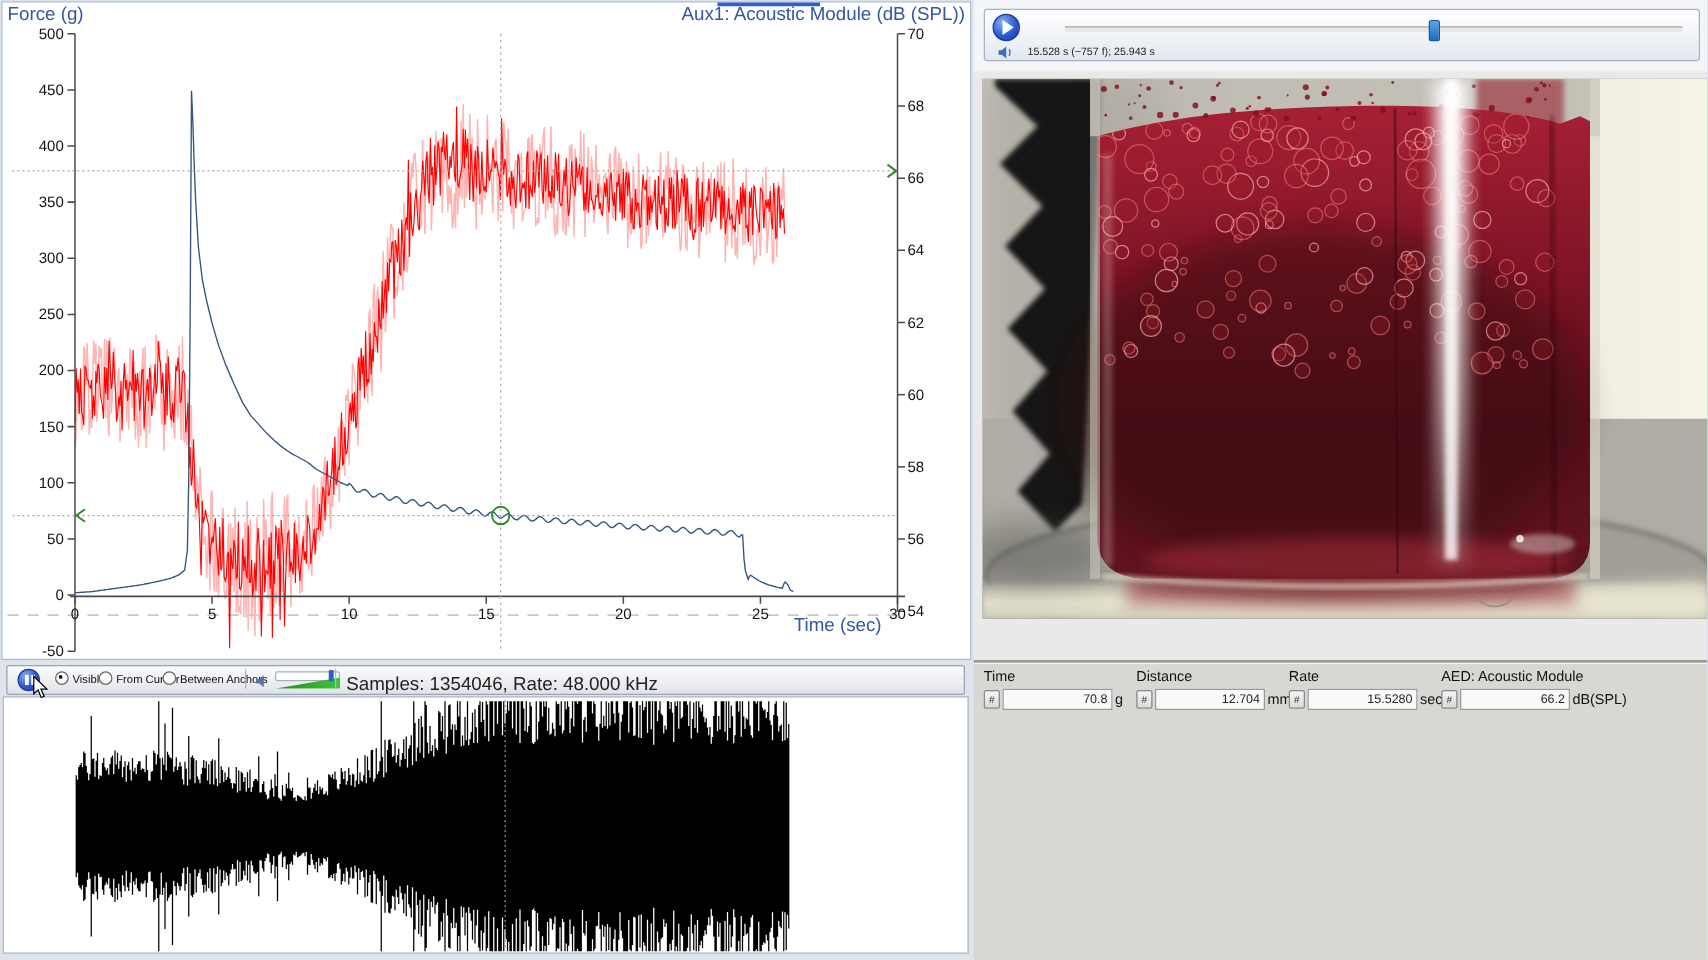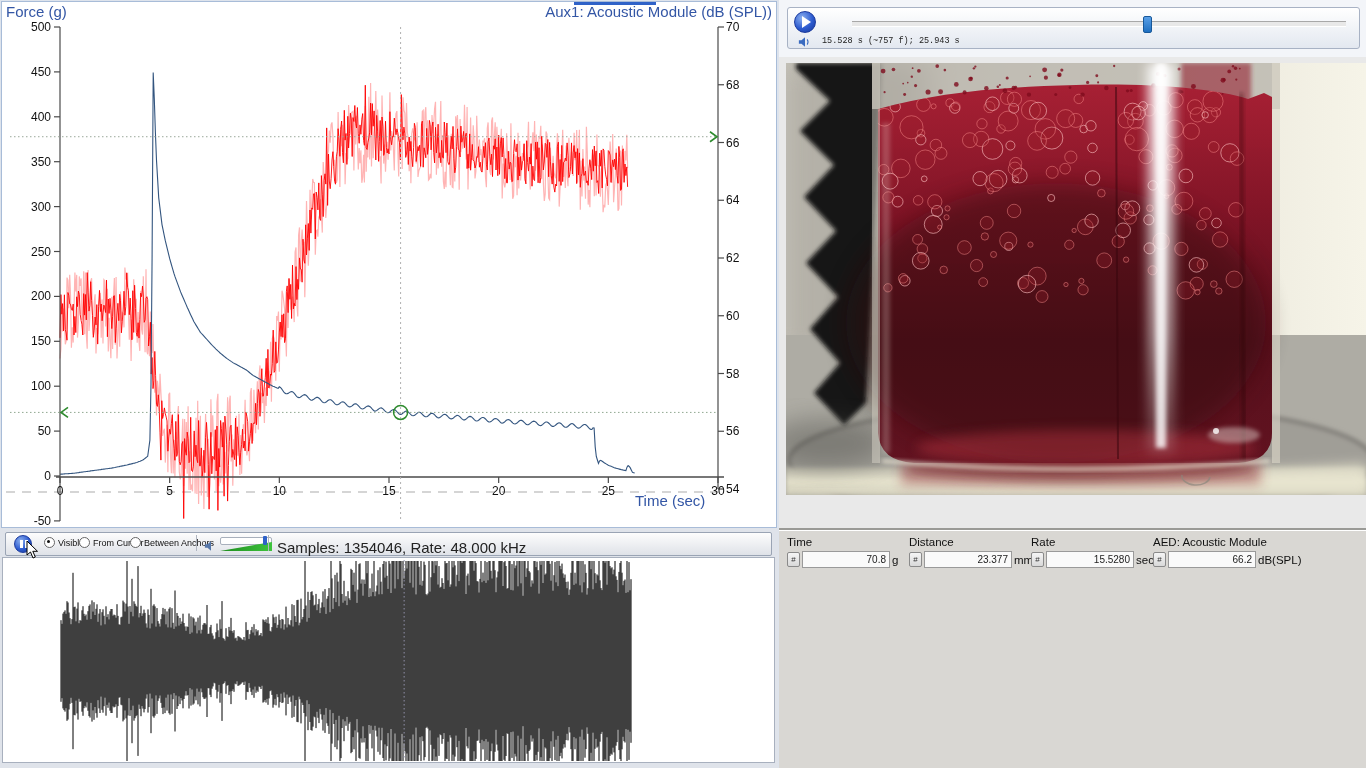--- a/index.html
+++ b/index.html
@@ -33,21 +33,21 @@
   .vol-wedge{position:absolute;left:0;top:6px;width:52px;height:9px;background:linear-gradient(to right,#1d8c1d,#3ec43e);clip-path:polygon(0 100%,100% 0,100% 100%);}
   .vol-thumb{position:absolute;left:43px;top:0;width:4px;height:9px;background:#2f62c8;border-radius:1px;}
   #samples-text{position:absolute;left:271px;top:6px;font-size:15px;color:#222;white-space:nowrap;}
   #waveform-box{position:absolute;left:2px;top:29px;width:771px;height:204px;background:#fff;border:1px solid #a8b0be;}
   #waveform-svg{position:absolute;left:0;top:0;}
   #cursor-arrow{position:absolute;left:26px;top:12px;z-index:5;}
 
   
   #video-panel{position:absolute;left:779px;top:0;width:587px;height:528px;background:#e9e9e9;}
   #video-toolbar-strip{position:absolute;left:0;top:0;width:587px;height:57px;background:#f3f5f9;}
-  #video-toolbar{position:absolute;left:8px;top:7px;width:571px;height:40px;background:linear-gradient(#ffffff,#e3e8f0);border:1px solid #a8b2c4;border-radius:3px;font-family:Liberation Mono, monospace;}
+  #video-toolbar{position:absolute;left:8px;top:7px;width:571px;height:40px;background:linear-gradient(#ffffff,#e3e8f0);border:1px solid #a8b2c4;border-radius:3px;}
   #play-btn{position:absolute;left:6px;top:3px;width:22px;height:22px;border-radius:50%;border:1px solid #1b3a9e;background:radial-gradient(circle at 35% 30%,#8cb0ee,#2d5bd0 55%,#173896);padding:0;cursor:pointer;}
   .play-tri{position:absolute;left:7px;top:4px;width:0;height:0;border-left:9px solid #fff;border-top:6px solid transparent;border-bottom:6px solid transparent;}
   #seek-track{position:absolute;left:64px;top:13px;width:494px;height:4px;background:#e8e8e8;border-top:1px solid #a8a8a8;border-bottom:1px solid #fff;}
   #seek-thumb{position:absolute;top:-6px;left:290px;width:7px;height:15px;background:linear-gradient(#5aa0e8,#1f6fc0);border:1px solid #18589a;border-radius:2px;cursor:pointer;}
   #vid-speaker{position:absolute;left:10px;top:27px;}
   #video-time-text{position:absolute;left:34px;top:28px;font-size:8.5px;color:#222;white-space:nowrap;}
   #video-frame{position:absolute;left:7px;top:63px;width:580px;height:432px;background:#9a988f;overflow:hidden;}
   #video-svg{filter:blur(0.5px) saturate(1.05);}
 
   
@@ -506,21 +506,21 @@
       <div class="ro-row">
         <button class="hash-btn">#</button>
         <div class="ro-box">70.8</div>
         <span class="ro-unit">g</span>
       </div>
     </div>
     <div class="ro-col" id="ro-1">
       <div class="ro-label">Distance</div>
       <div class="ro-row">
         <button class="hash-btn">#</button>
-        <div class="ro-box">23.377</div>
+        <div class="ro-box">12.704</div>
         <span class="ro-unit">mm</span>
       </div>
     </div>
     <div class="ro-col" id="ro-2">
       <div class="ro-label">Rate</div>
       <div class="ro-row">
         <button class="hash-btn">#</button>
         <div class="ro-box">15.5280</div>
         <span class="ro-unit">sec</span>
       </div>

